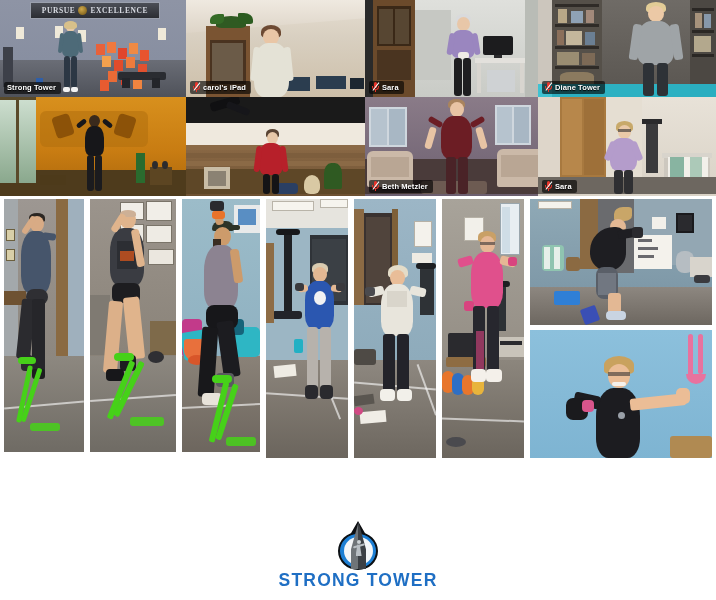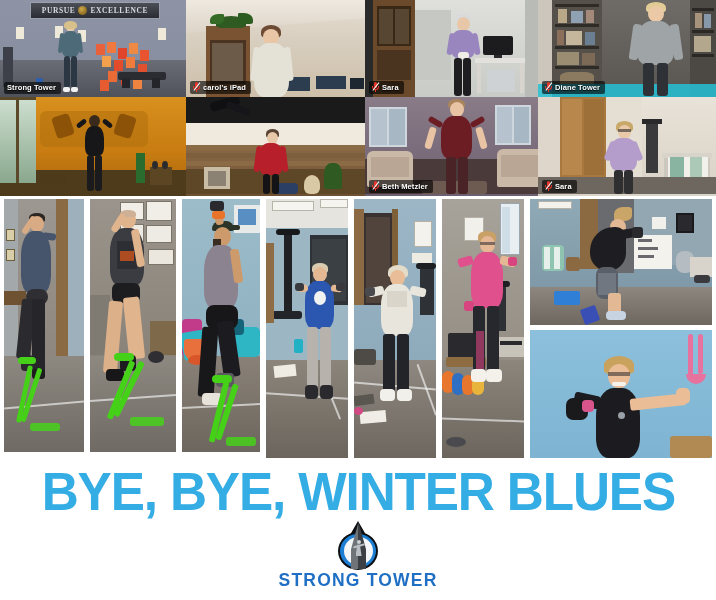--- a/index.html
+++ b/index.html
@@ -734,23 +734,20 @@
           <div class="limb" style="left:8px;top:38px;width:26px;height:13px;background:#1c1c20;transform:rotate(12deg)"></div>
           <div class="blk" style="left:0px;top:42px;width:22px;height:22px;background:#1a1a1d;border-radius:7px"></div>
           <div class="blk" style="left:16px;top:44px;width:12px;height:12px;background:#d8558c;border-radius:4px"></div>
           <div class="blk" style="left:52px;top:56px;width:7px;height:7px;background:#9aa0a8;border-radius:50%"></div>
         </div>
       </div>
     </div>
 
   </div>
 
-  <div id="headline">
-    <span class="txt">BYE, BYE, WINTER BLUES</span>
-  </div>
 
   <div id="logo">
     <div id="logo-mark">
       <div class="droplet"></div>
       <div class="ringblue"></div>
       <div class="ringinner"></div>
       <div class="spire"></div>
       <div class="figure">
         <span class="fh"></span>
           <span class="fa"></span>

